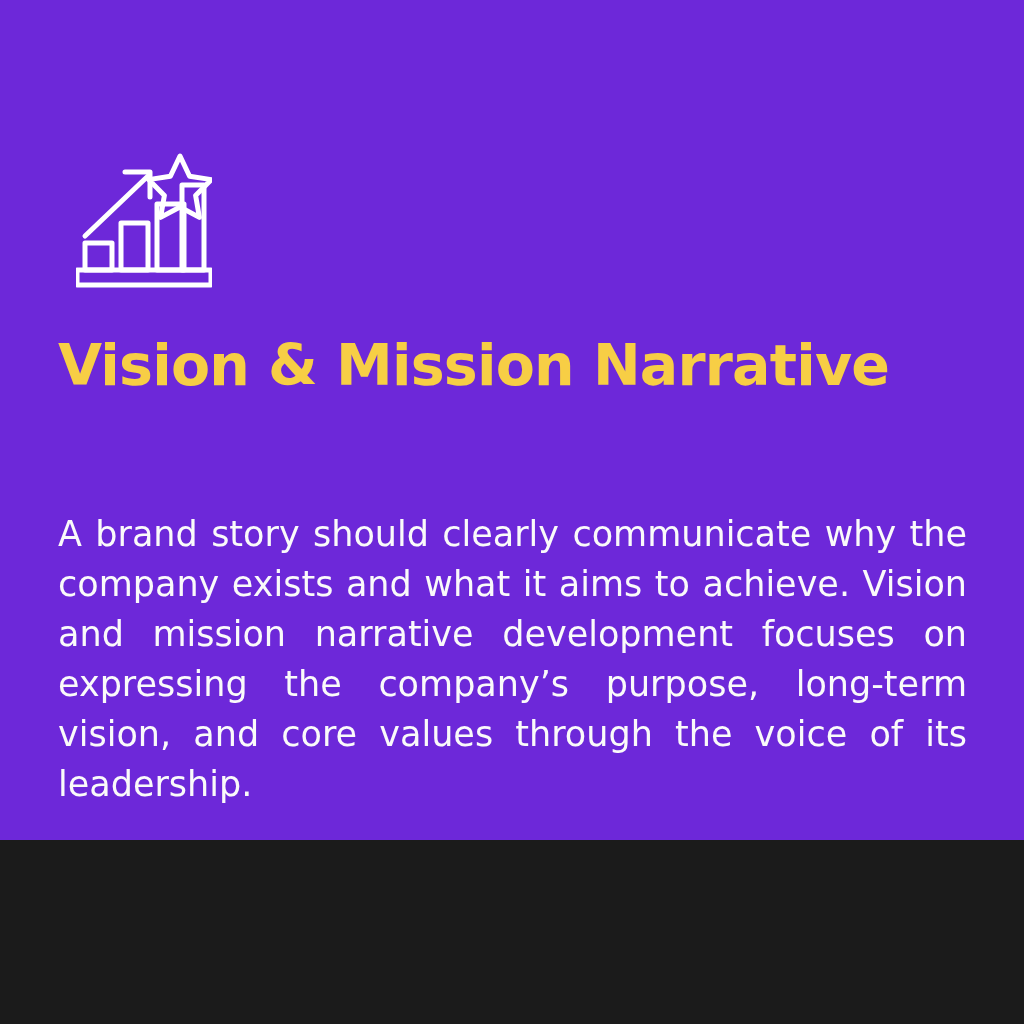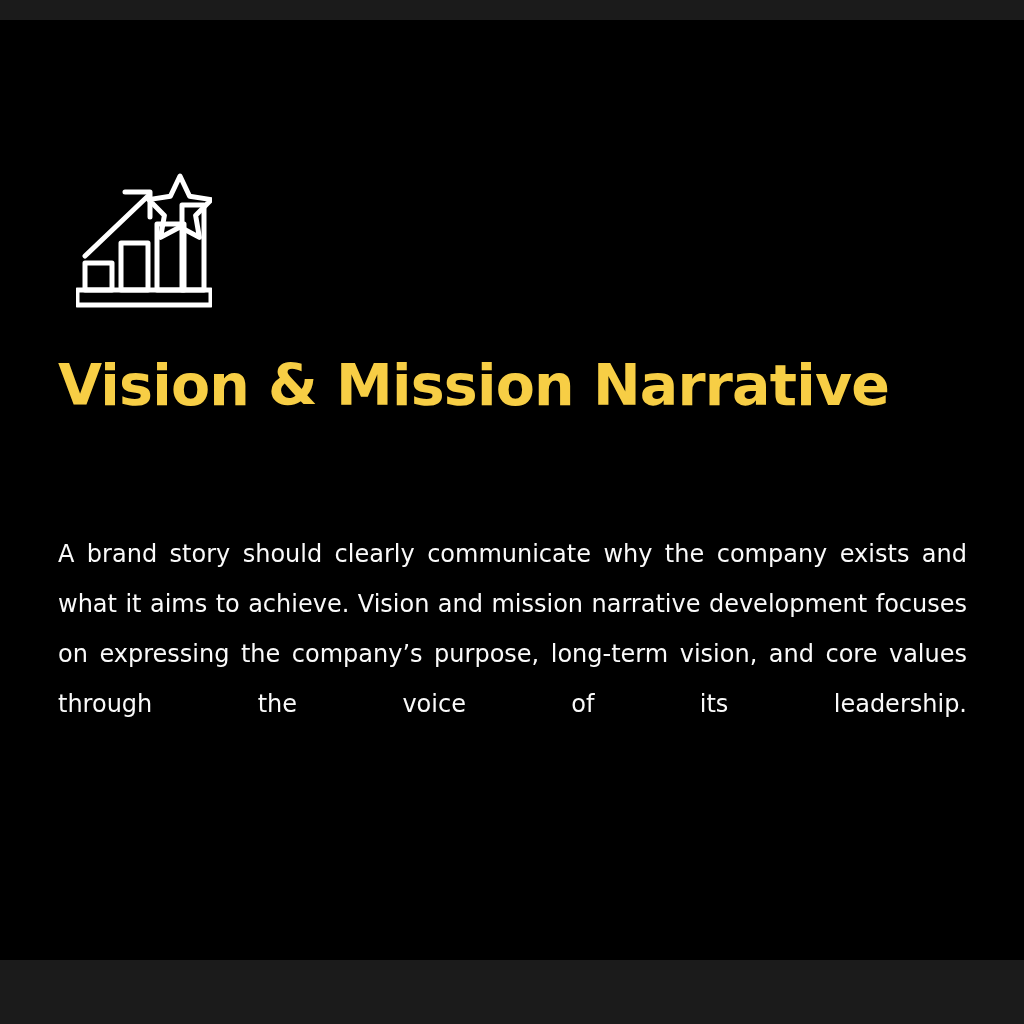--- a/index.html
+++ b/index.html
@@ -10,24 +10,23 @@
     width: 1024px;
     height: 1024px;
     background: #1b1b1b;
     font-family: "DejaVu Sans", sans-serif;
     overflow: hidden;
   }
 
   .card {
     position: relative;
     width: 1024px;
-    height: 940px;
-    background: #000000;
+    height: 840px;
+    background: #6d28d9;
     box-sizing: border-box;
-    margin-top: 20px;
   }
 
   
   .icon-wrap {
     position: absolute;
     left: 76px;
     top: 150px;
     width: 136px;
     height: 140px;
   }
@@ -55,21 +54,21 @@
 
   
   .body-copy {
     position: absolute;
     left: 58px;
     top: 509px;
     width: 909px;
     margin: 0;
     font-family: "DejaVu Sans", sans-serif;
     font-weight: 400;
-    font-size: 24px;
+    font-size: 35px;
     line-height: 50px;
     color: #fafafa;
     text-align: justify;
     text-justify: inter-word;
     -webkit-hyphens: none;
     hyphens: none;
   }
   
   .body-copy::after {
     content: "";

